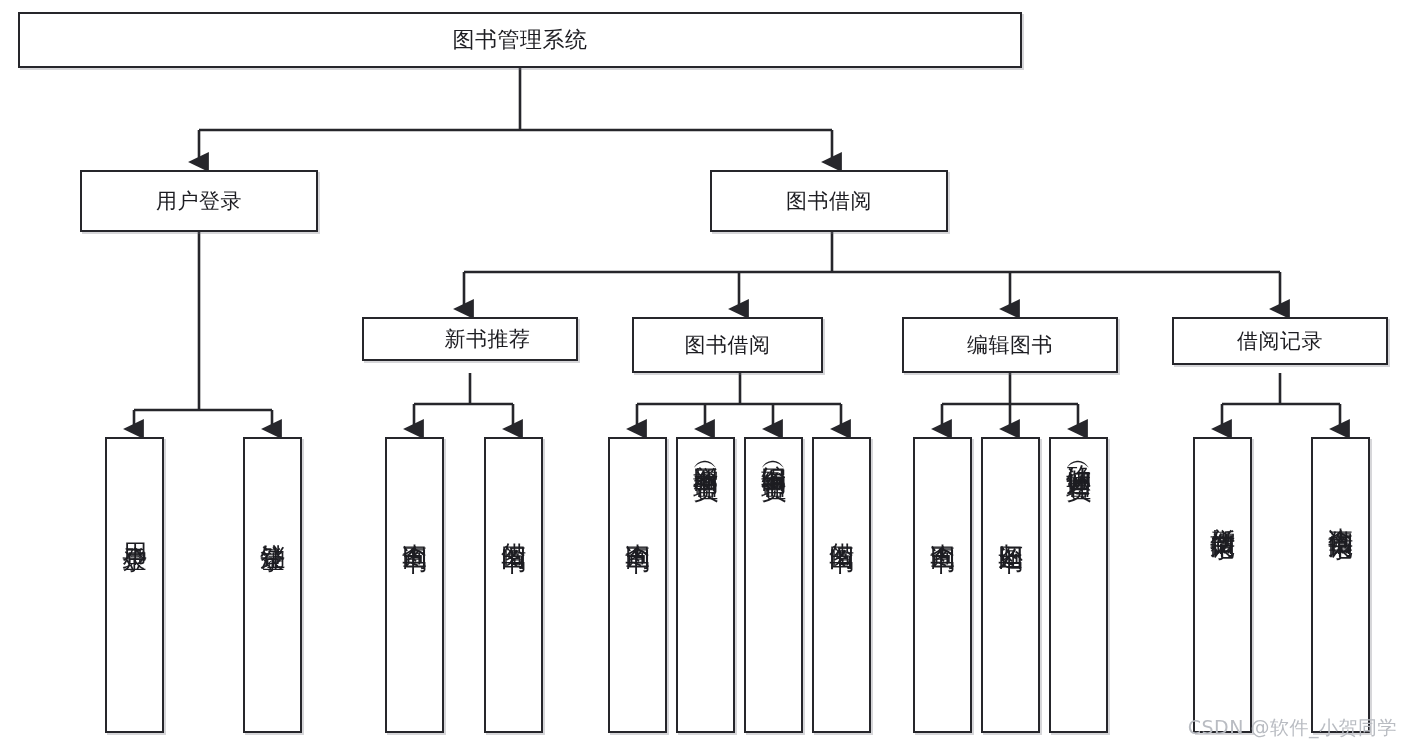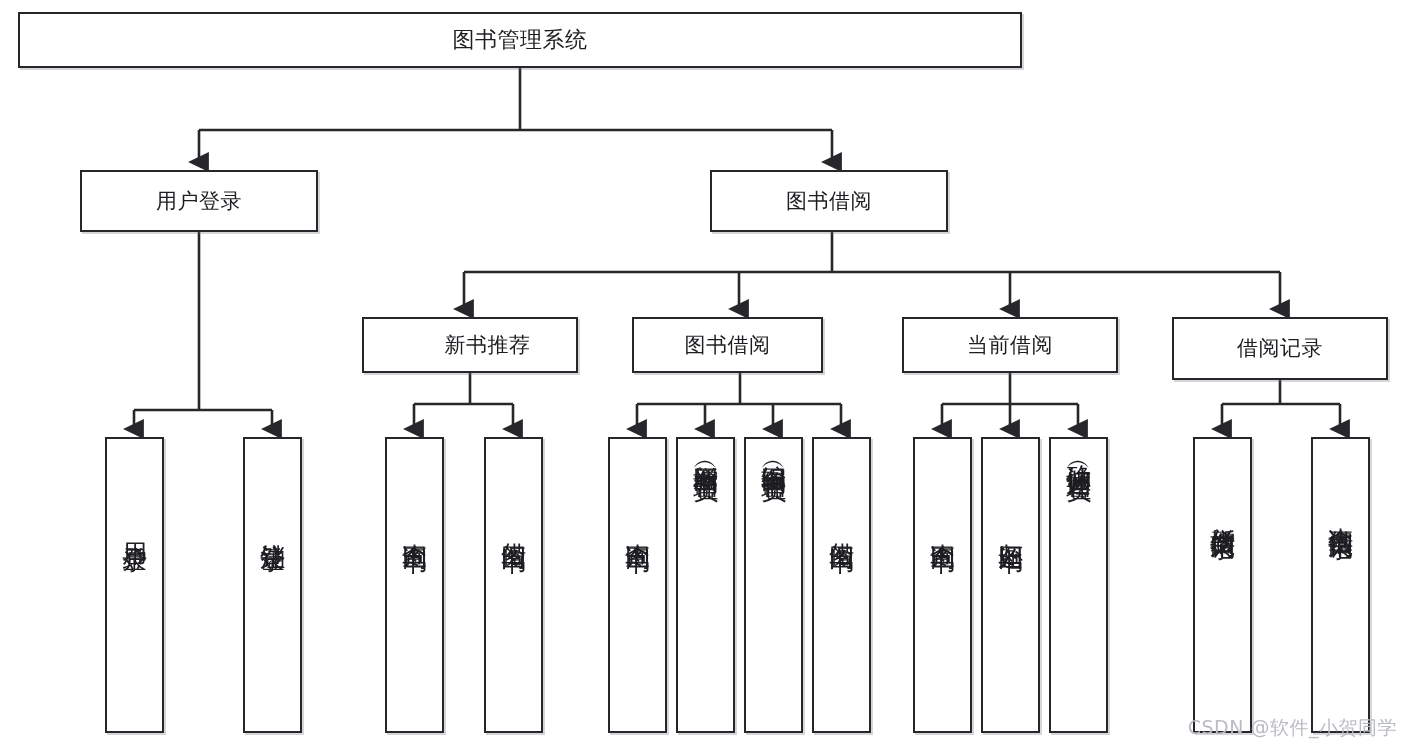--- a/index.html
+++ b/index.html
@@ -134,30 +134,30 @@
     <span class="lbl">图书管理系统</span>
   </div>
 
   <div class="node h" style="left:80px; top:170px; width:238px; height:62px;">
     <span class="lbl">用户登录</span>
   </div>
   <div class="node h" style="left:710px; top:170px; width:238px; height:62px;">
     <span class="lbl">图书借阅</span>
   </div>
 
-  <div class="node h" style="left:362px; top:317px; width:216px; height:56px;padding-left:35px;">
+  <div class="node h" style="left:362px; top:317px; width:216px; height:44px;padding-left:35px;">
     <span class="lbl">新书推荐</span>
   </div>
   <div class="node h" style="left:632px; top:317px; width:191px; height:56px;">
     <span class="lbl">图书借阅</span>
   </div>
   <div class="node h" style="left:902px; top:317px; width:216px; height:56px;">
-    <span class="lbl">当前借阅</span>
-  </div>
-  <div class="node h" style="left:1172px; top:317px; width:216px; height:63px;justify-content:center;">
+    <span class="lbl">编辑图书</span>
+  </div>
+  <div class="node h" style="left:1172px; top:317px; width:216px; height:48px;justify-content:center;">
     <span class="lbl">借阅记录</span>
   </div>
 
   <div class="node v mid2" style="left:105px; top:437px; width:59px; height:296px;">
     <span class="lbl">用户登录</span>
   </div>
   <div class="node v mid2" style="left:243px; top:437px; width:59px; height:296px;">
     <span class="lbl">注销登录</span>
   </div>
 

